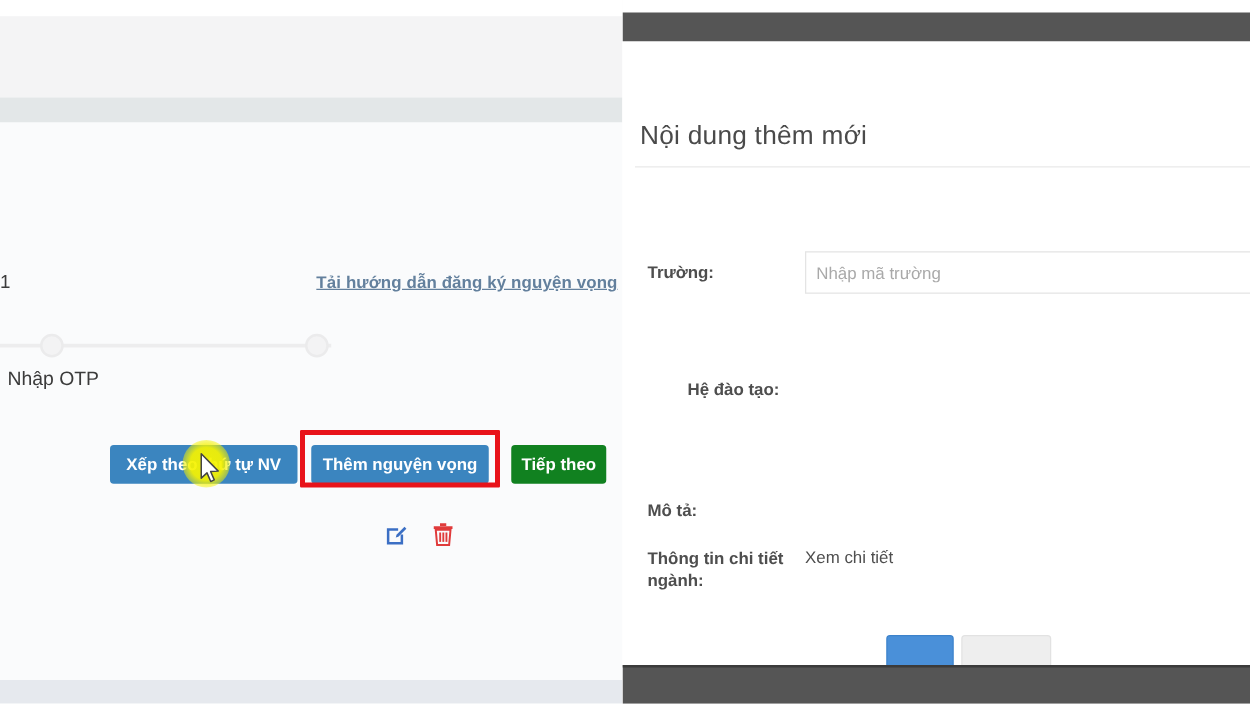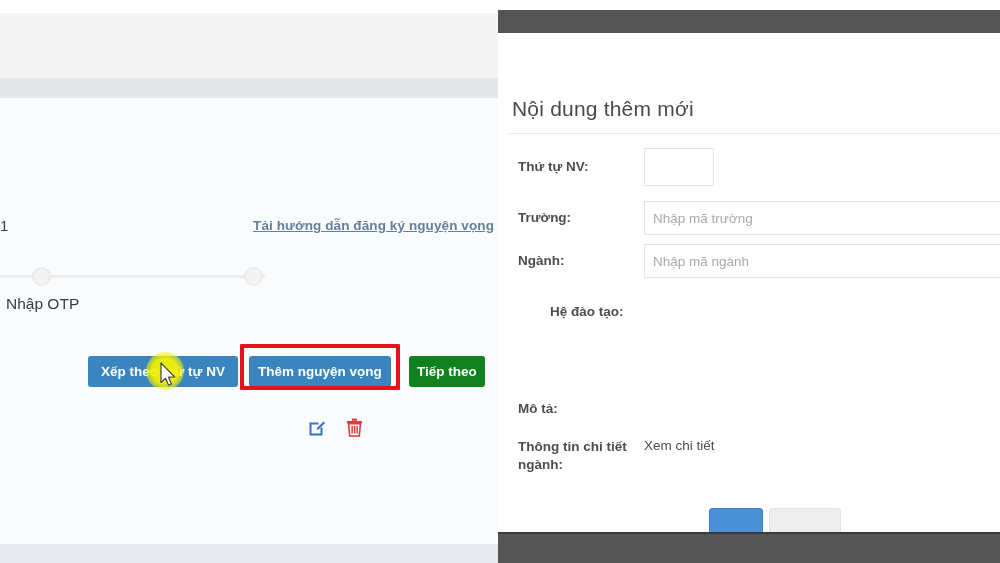--- a/index.html
+++ b/index.html
@@ -389,34 +389,26 @@
 
 <div id="right-panel">
 
   <div id="modal-topbar"></div>
 
   <div id="modal-body">
 
     <div id="modal-title">Nội dung thêm mới</div>
     <div id="modal-title-divider"></div>
 
-    <div class="form-row" style="top:68px;height:40px;">
-      <div class="form-label" style="top:10px;">Thứ tự NV:</div>
-      <input id="input-thutu" class="form-input" type="text" placeholder="" style="">
-    </div>
 
     <div class="form-row" style="top:121px;height:36px;">
       <div class="form-label" style="top:8px;">Trường:</div>
       <input id="input-truong" class="form-input" type="text" placeholder="Nhập mã trường" style="">
     </div>
 
-    <div class="form-row" style="top:164px;height:36px;">
-      <div class="form-label" style="top:8px;">Ngành:</div>
-      <input id="input-nganh" class="form-input" type="text" placeholder="Nhập mã ngành" style="">
-    </div>
 
     <div class="form-row" style="top:223px;height:20px;">
       <div class="form-label" style="top:0;padding-left:32px;">Hệ đào tạo:</div>
       <div class="form-value"></div>
     </div>
 
 
     <div class="form-row" style="top:320px;height:20px;">
       <div class="form-label" style="top:0;">Mô tả:</div>
       <div class="form-value"></div>

